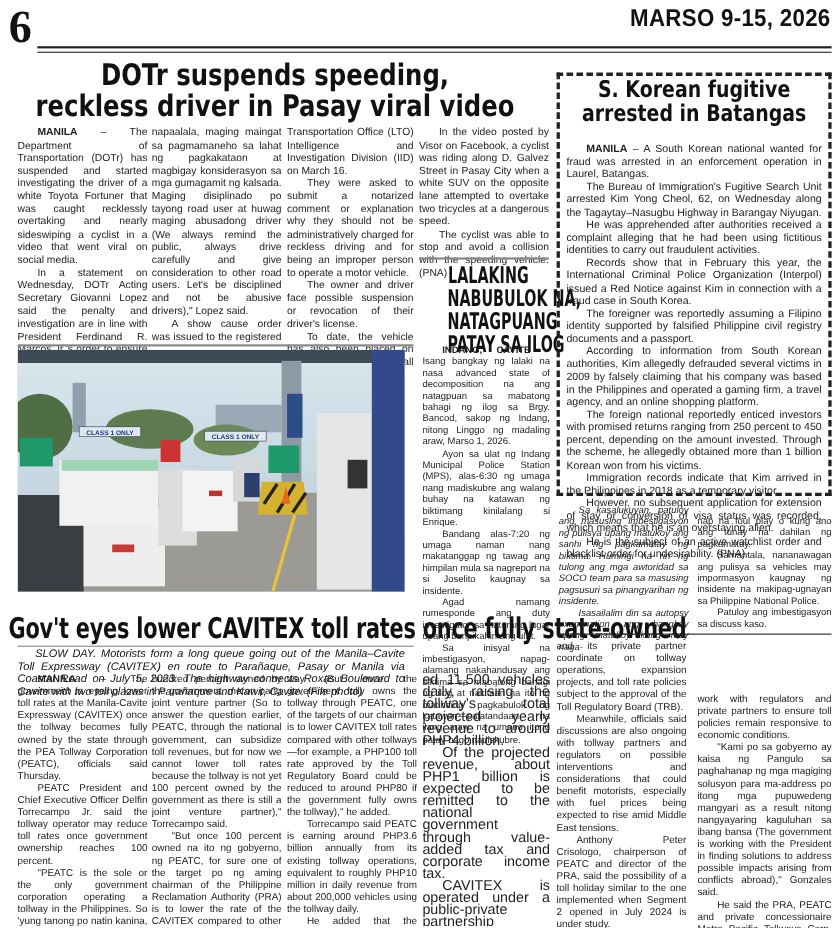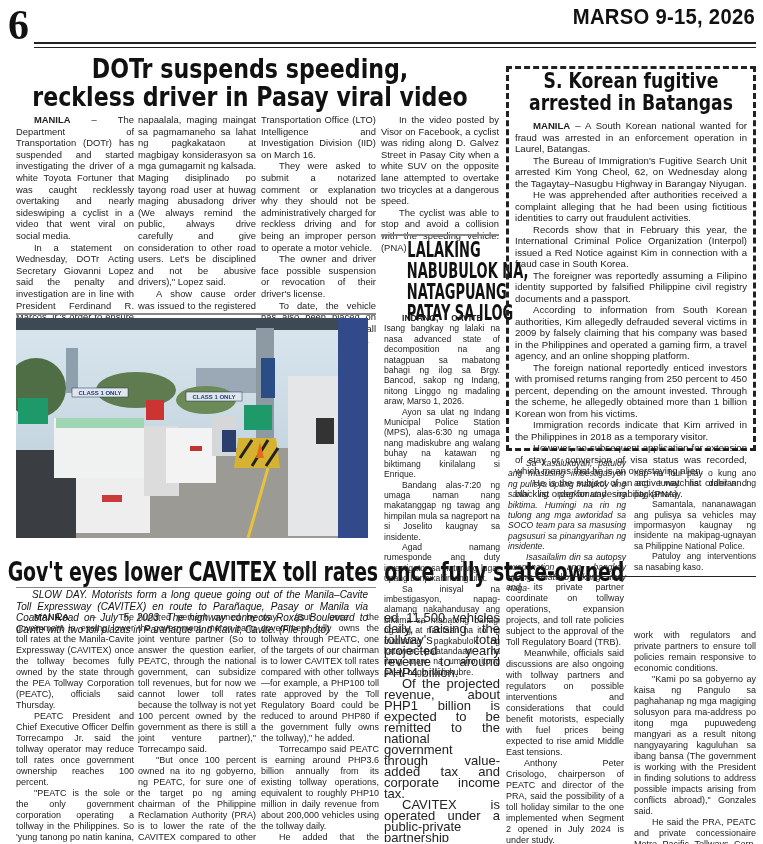--- a/index.html
+++ b/index.html
@@ -181,29 +181,29 @@
   <p>Agad namang rumesponde ang duty investigator sa naturang lugar upang beripikahin ang ulat.</p>
   <p>Sa inisyal na imbestigasyon, napag-alamang nakahandusay ang biktima sa mabatong bahagi ng ilog at nakitaan na ito ng matinding pagkabulok ng katawan—palatandaan na ilang araw na umano itong patay bago nadiskubre.</p>
 </div>
 <div class="col" style="left:508px; top:458px; width:118px; font-size:8.6px; line-height:10.4px;font-style:italic;">
   <p>Sa kasalukuyan, patuloy ang masusing imbestigasyon ng pulisya upang matukoy ang sanhi ng pagkamatay ng biktima. Humingi na rin ng tulong ang mga awtoridad sa SOCO team para sa masusing pagsusuri sa pinangyarihan ng insidente.</p>
   <p>Isasailalim din sa autopsy examination ang bangkay upang matukoy kung may naga-</p>
 </div>
 <div class="col" style="left:634px; top:468px; width:122px; font-size:8.6px; line-height:10.4px;">
   <p style="text-indent:0">nap na foul play o kung ano ang tunay na dahilan ng pagkamatay.</p>
   <p>Samantala, nananawagan ang pulisya sa vehicles may impormasyon kaugnay ng insidente na makipag-ugnayan sa Philippine National Police.</p>
-  <p>Patuloy ang interventions sa nasabing kaso.</p>
+  <p>Patuloy ang imbestigasyon sa discuss kaso.</p>
 </div>
 
 <div class="abs box"></div>
 <div class="abs h-korean">
   <div>S. Korean fugitive</div>
   <div>arrested in Batangas</div>
 </div>
-<div class="col" style="left:515px; top:120px; width:232px; font-size:9.6px; line-height:11.5px;">
+<div class="col" style="left:515px; top:130px; width:232px; font-size:9.6px; line-height:11.5px;">
   <p class="lead"><b class="dl">MANILA</b><span> – A South Korean national wanted for fraud was arrested in an enforcement operation in Laurel, Batangas.</span></p>
   <p>The Bureau of Immigration's Fugitive Search Unit arrested Kim Yong Cheol, 62, on Wednesday along the Tagaytay–Nasugbu Highway in Barangay Niyugan.</p>
   <p>He was apprehended after authorities received a complaint alleging that he had been using fictitious identities to carry out fraudulent activities.</p>
   <p>Records show that in February this year, the International Criminal Police Organization (Interpol) issued a Red Notice against Kim in connection with a fraud case in South Korea.</p>
   <p>The foreigner was reportedly assuming a Filipino identity supported by falsified Philippine civil registry documents and a passport.</p>
   <p>According to information from South Korean authorities, Kim allegedly defrauded several victims in 2009 by falsely claiming that his company was based in the Philippines and operated a gaming firm, a travel agency, and an online shopping platform.</p>
   <p>The foreign national reportedly enticed investors with promised returns ranging from 250 percent to 450 percent, depending on the amount invested. Through the scheme, he allegedly obtained more than 1 billion Korean won from his victims.</p>
   <p>Immigration records indicate that Kim arrived in the Philippines in 2018 as a temporary visitor.</p>
   <p>However, no subsequent application for extension of stay or conversion of visa status was recorded, which means that he is an overstaying alien.</p>
   <p>He is the subject of an active watchlist order and blacklist order for undesirability. (PNA)</p>

